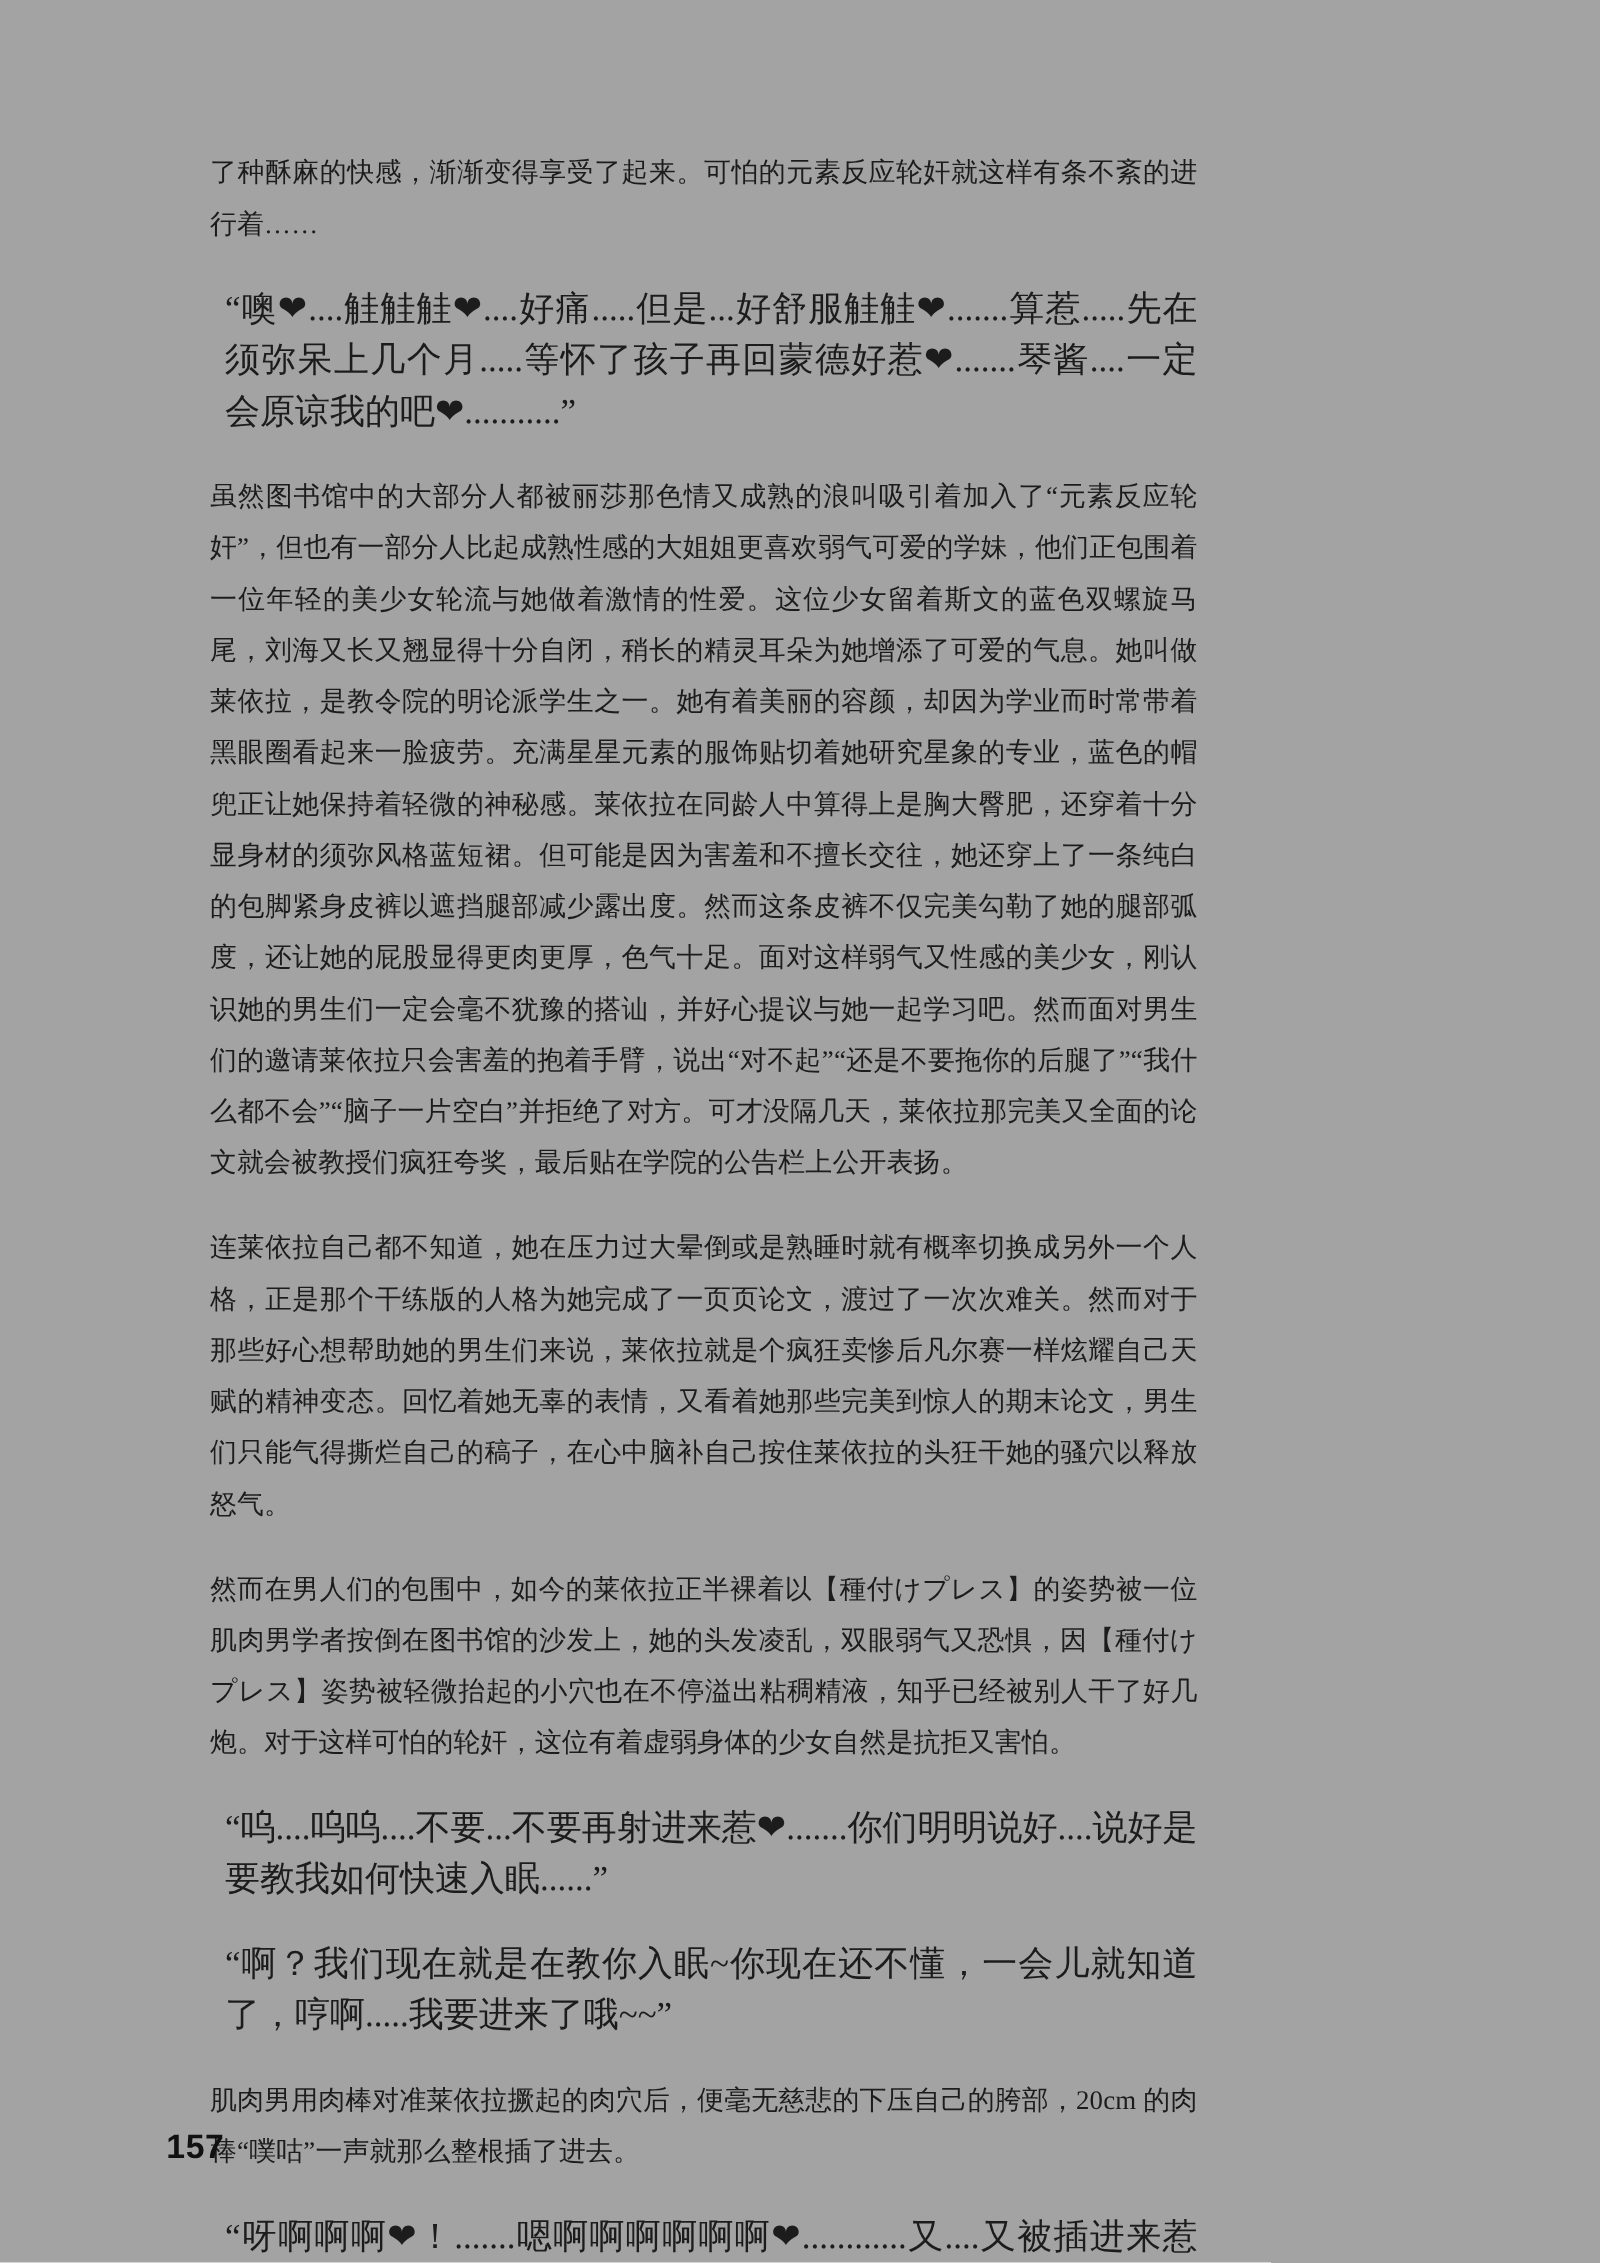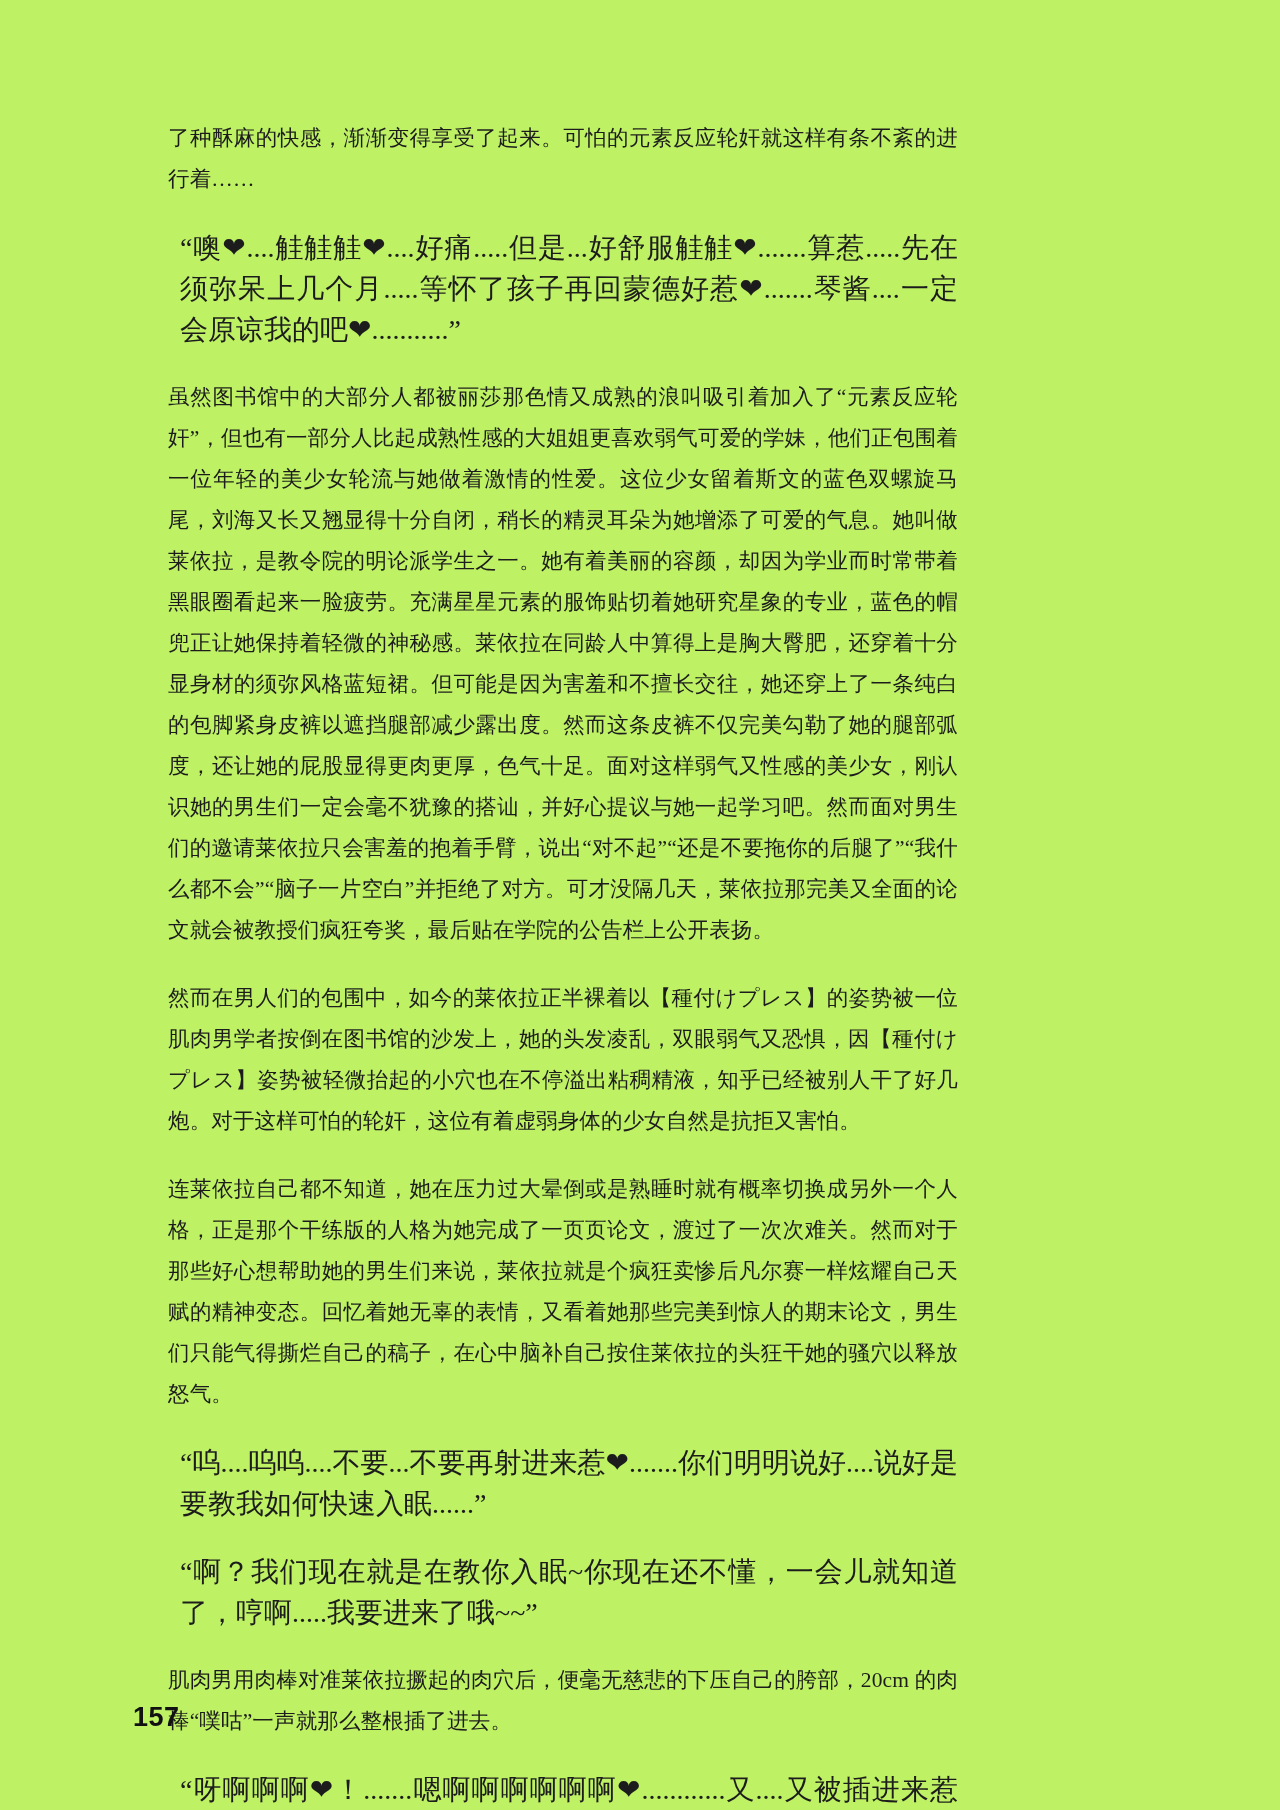--- a/index.html
+++ b/index.html
@@ -12,21 +12,21 @@
     width: 1280px;
     height: 1810px;
     position: relative;
     font-family: "Liberation Serif", "DejaVu Serif", serif;
     color: #1a1a1a;
     overflow: hidden;
   }
   .page {
     position: absolute;
     inset: 0;
-    background: #bef264;
+    background: #a3a3a3;
   }
   .content {
     position: absolute;
     left: 168px;
     top: 118px;
     width: 790px;
   }
   p.para {
     margin: 0 0 27px 0;
     font-size: 21.5px;
@@ -65,23 +65,23 @@
 
   <div class="content">
 
     <p class="para">了种酥麻的快感，渐渐变得享受了起来。可怕的元素反应轮奸就这样有条不紊的进行着……</p>
 
     <p class="quote">“噢❤....觟觟觟❤....好痛.....但是...好舒服觟觟❤.......算惹.....先在须弥呆上几个月.....等怀了孩子再回蒙德好惹❤.......琴酱....一定会原谅我的吧❤...........”</p>
 
     <p class="para">虽然图书馆中的大部分人都被丽莎那色情又成熟的浪叫吸引着加入了“元素反应轮奸”，但也有一部分人比起成熟性感的大姐姐更喜欢弱气可爱的学妹，他们正包围着一位年轻的美少女轮流与她做着激情的性爱。这位少女留着斯文的蓝色双螺旋马尾，刘海又长又翘显得十分自闭，稍长的精灵耳朵为她增添了可爱的气息。她叫做莱依拉，是教令院的明论派学生之一。她有着美丽的容颜，却因为学业而时常带着黑眼圈看起来一脸疲劳。充满星星元素的服饰贴切着她研究星象的专业，蓝色的帽兜正让她保持着轻微的神秘感。莱依拉在同龄人中算得上是胸大臀肥，还穿着十分显身材的须弥风格蓝短裙。但可能是因为害羞和不擅长交往，她还穿上了一条纯白的包脚紧身皮裤以遮挡腿部减少露出度。然而这条皮裤不仅完美勾勒了她的腿部弧度，还让她的屁股显得更肉更厚，色气十足。面对这样弱气又性感的美少女，刚认识她的男生们一定会毫不犹豫的搭讪，并好心提议与她一起学习吧。然而面对男生们的邀请莱依拉只会害羞的抱着手臂，说出“对不起”“还是不要拖你的后腿了”“我什么都不会”“脑子一片空白”并拒绝了对方。可才没隔几天，莱依拉那完美又全面的论文就会被教授们疯狂夸奖，最后贴在学院的公告栏上公开表扬。</p>
 
 
+    <p class="para">连莱依拉自己都不知道，她在压力过大晕倒或是熟睡时就有概率切换成另外一个人格，正是那个干练版的人格为她完成了一页页论文，渡过了一次次难关。然而对于那些好心想帮助她的男生们来说，莱依拉就是个疯狂卖惨后凡尔赛一样炫耀自己天赋的精神变态。回忆着她无辜的表情，又看着她那些完美到惊人的期末论文，男生们只能气得撕烂自己的稿子，在心中脑补自己按住莱依拉的头狂干她的骚穴以释放怒气。</p>
+
     <p class="para">然而在男人们的包围中，如今的莱依拉正半裸着以【種付けプレス】的姿势被一位肌肉男学者按倒在图书馆的沙发上，她的头发凌乱，双眼弱气又恐惧，因【種付けプレス】姿势被轻微抬起的小穴也在不停溢出粘稠精液，知乎已经被别人干了好几炮。对于这样可怕的轮奸，这位有着虚弱身体的少女自然是抗拒又害怕。</p>
-
-    <p class="para">连莱依拉自己都不知道，她在压力过大晕倒或是熟睡时就有概率切换成另外一个人格，正是那个干练版的人格为她完成了一页页论文，渡过了一次次难关。然而对于那些好心想帮助她的男生们来说，莱依拉就是个疯狂卖惨后凡尔赛一样炫耀自己天赋的精神变态。回忆着她无辜的表情，又看着她那些完美到惊人的期末论文，男生们只能气得撕烂自己的稿子，在心中脑补自己按住莱依拉的头狂干她的骚穴以释放怒气。</p>
 
     <p class="quote">“呜....呜呜....不要...不要再射进来惹❤.......你们明明说好....说好是要教我如何快速入眠......”</p>
 
     <p class="quote">“啊？我们现在就是在教你入眠~你现在还不懂，一会儿就知道了，哼啊.....我要进来了哦~~”</p>
 
     <p class="para">肌肉男用肉棒对准莱依拉撅起的肉穴后，便毫无慈悲的下压自己的胯部，20cm 的肉棒“噗咕”一声就那么整根插了进去。</p>
 
     <p class="quote">“呀啊啊啊❤！.......嗯啊啊啊啊啊啊❤............又....又被插进来惹❤............”</p>
 
   </div>

